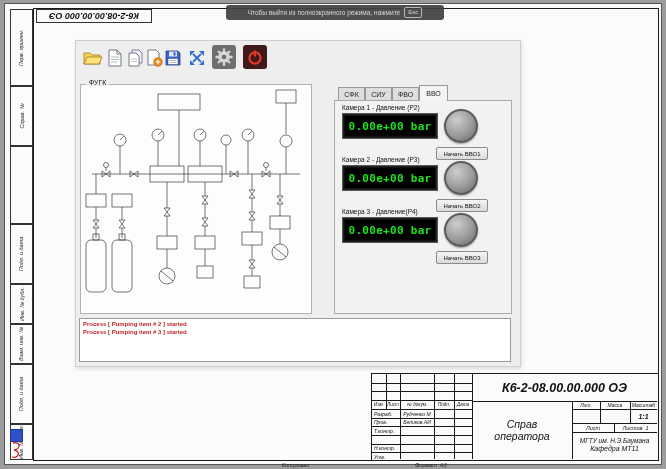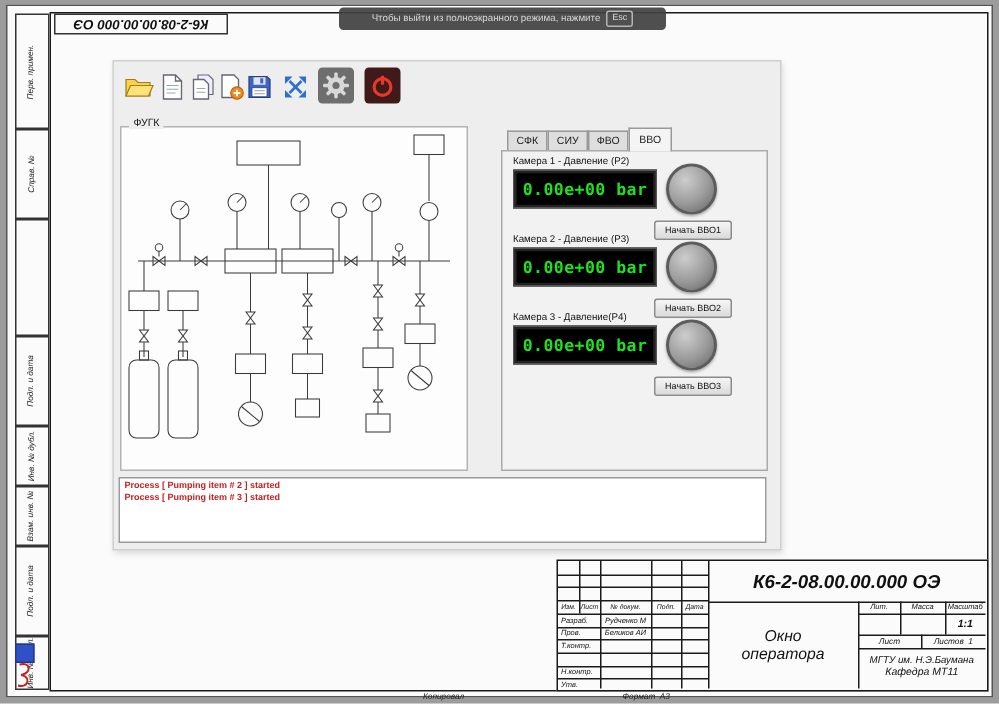--- a/index.html
+++ b/index.html
@@ -323,21 +323,21 @@
   <div class="hl" style="left:0;top:70px;width:100px;"></div>
   <div class="hl" style="left:0;top:78px;width:100px;"></div>
   <div class="vl" style="left:14px;top:0;height:35px;"></div>
   <div class="vl" style="left:28px;top:0;height:85px;"></div>
   <div class="vl" style="left:62px;top:0;height:85px;"></div>
   <div class="vl" style="left:82px;top:0;height:85px;"></div>
 
   <div class="cell" style="left:100px;top:0;width:185px;height:27px;font-size:12.5px;font-weight:bold;">К6-2-08.00.00.000 ОЭ</div>
 
   <div class="cell" style="left:100px;top:27px;width:100px;height:58px;">
-    <span style="width:60px;font-size:10.5px;line-height:1.15;">Окно оператора</span>
+    <span style="width:60px;font-size:10.5px;line-height:1.15;">Справ оператора</span>
   </div>
 
   <div class="cell" style="left:200px;top:27px;width:28px;height:8px;font-size:5px;">Лит.</div>
   <div class="cell" style="left:228px;top:27px;width:30px;height:8px;font-size:5px;">Масса</div>
   <div class="cell" style="left:258px;top:27px;width:27px;height:8px;font-size:5px;">Масштаб</div>
   <div class="cell" style="left:258px;top:35px;width:27px;height:14px;font-size:7px;font-weight:bold;">1:1</div>
 
   <div class="cell" style="left:200px;top:49px;width:42px;height:9px;font-size:5.5px;">Лист</div>
   <div class="cell" style="left:242px;top:49px;width:43px;height:9px;font-size:5.5px;gap:3px;">
     <span>Листов</span>

